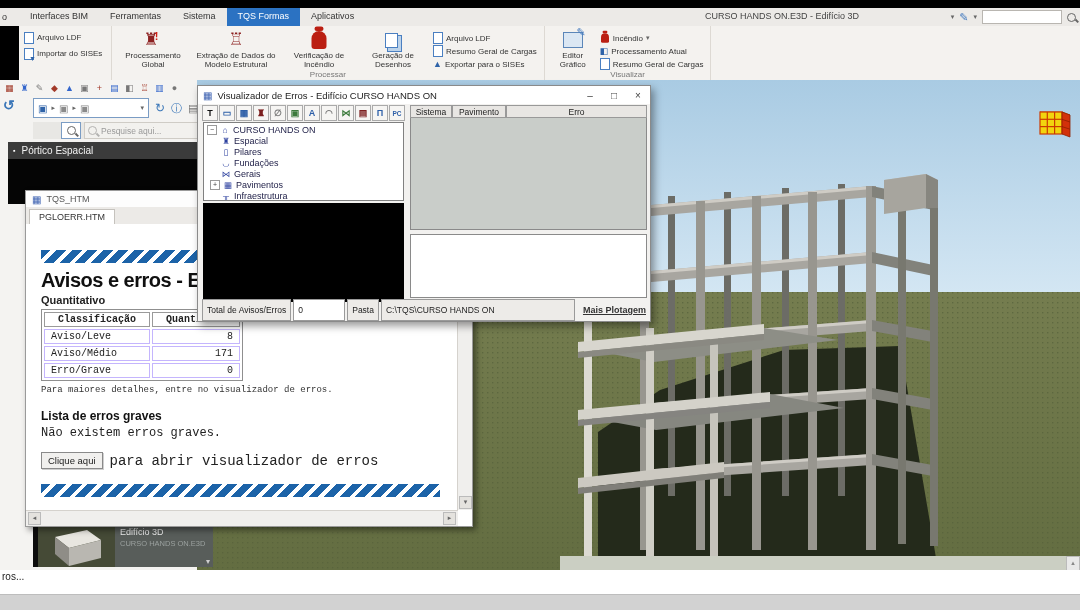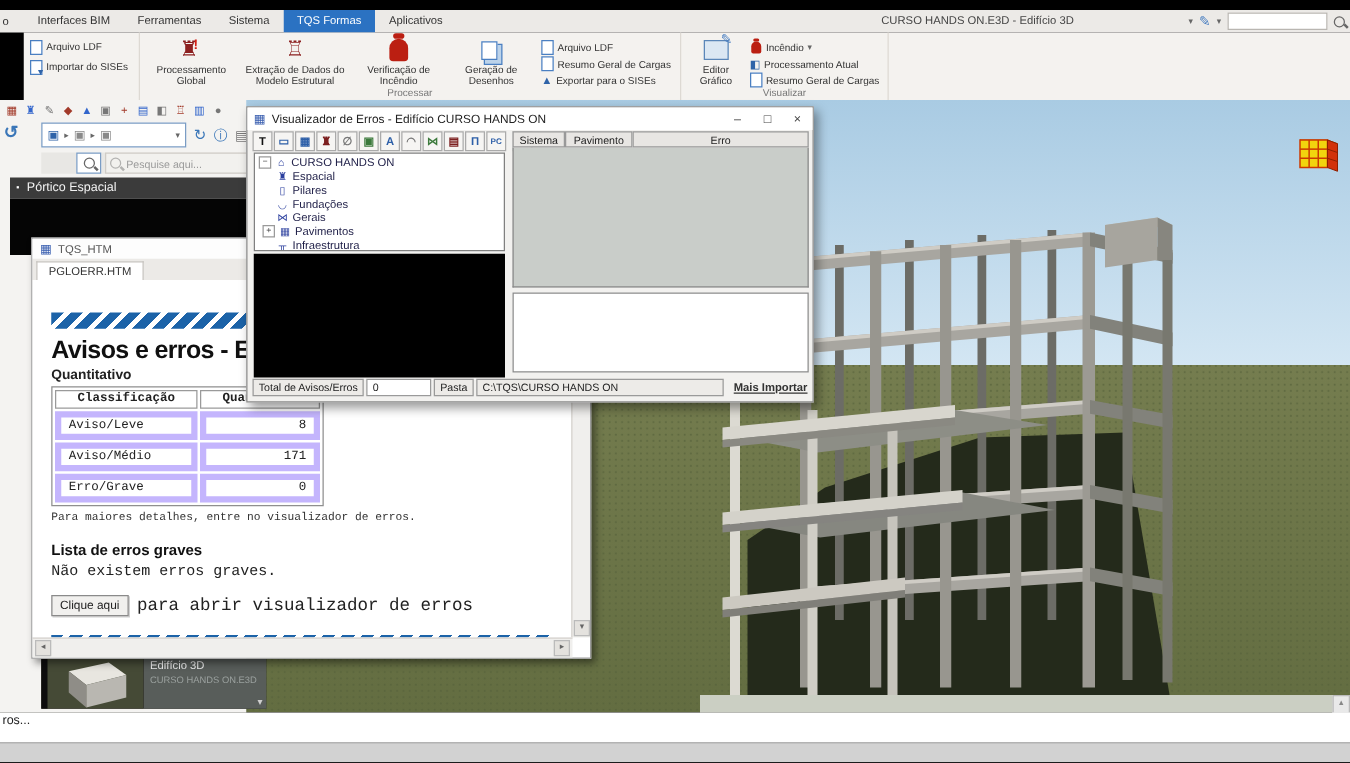--- a/index.html
+++ b/index.html
@@ -82,21 +82,21 @@
   .htm-tab{background:#fff;border:1px solid #c5c2bd;border-bottom:none;padding:2px 9px 2px;}
   .htm-content{position:absolute;top:33px;left:0;right:14px;bottom:16px;background:#fff;overflow:hidden;padding-left:15px;}
   .hatch{height:13px;width:calc(100% - 18px);background:repeating-linear-gradient(135deg,#1c63a8 0 7px,#fff 7px 11px);}
   .hatch.h1{margin-top:26px;}
   .hatch.h2{margin-top:15px;}
   .htm-h1{font-size:20px;font-weight:bold;color:#101010;margin:6px 0 2px;letter-spacing:-0.5px;}
   .htm-quant{font-size:11px;font-weight:bold;color:#222;}
   .htm-table{border:1px solid #8f8f8f;border-spacing:2px;margin-top:3px;
              font-family:"Liberation Mono",monospace;font-size:10px;color:#222;background:#fff;}
   .htm-table th{border:1px solid #9a9a9a;font-weight:bold;padding:1px 8px;}
-  .htm-table td{border:5px solid #c4b5fd;padding:1px 6px;}
+  .htm-table td{border:1px solid #c4b5fd;padding:1px 6px;}
   .htm-table td.v{text-align:right;width:74px;}
   .htm-table td.c{width:92px;}
   .htm-note{font-family:"Liberation Mono",monospace;font-size:9px;color:#333;margin-top:4px;}
   .graves-title{font-size:12px;font-weight:bold;color:#111;margin-top:14px;}
   .graves-text{font-family:"Liberation Mono",monospace;font-size:12px;color:#222;margin-top:3px;}
   .btn-row{margin-top:12px;display:flex;align-items:center;gap:7px;}
   .clique-btn{font-size:9.5px;color:#222;background:#f1f0ee;border:1px solid #8a8a8a;padding:2px 6px;box-shadow:1px 1px 0 #cfcfcf;cursor:pointer;}
   .btn-suffix{font-family:"Liberation Mono",monospace;font-size:14px;color:#222;}
   .vscroll{position:absolute;top:33px;right:0;bottom:16px;width:14px;background:#f0efed;border-left:1px solid #d5d2cd;}
   .vscroll .sa{position:absolute;left:1px;width:11px;height:11px;background:#e4e2de;border:1px solid #bbb;
@@ -130,21 +130,21 @@
   .tbox{width:8px;height:8px;border:1px solid #9a9a9a;font-size:7px;line-height:7px;text-align:center;color:#444;background:#fff;flex:none;}
   .t-ic{color:#2b3f9e;font-size:8.5px;width:10px;text-align:center;flex:none;}
   .dlg-preview{position:absolute;top:117px;left:5px;width:201px;height:99px;background:#000;}
   .dlg-right{position:absolute;top:19px;left:212px;width:237px;}
   .dlg-cols{display:flex;height:13px;font-size:8.5px;color:#222;}
   .dlg-cols span{border:1px solid #999;background:#e8e6e3;display:flex;align-items:center;justify-content:center;}
   .dlg-cols .c0{width:40px;} .dlg-cols .c1{width:52px;} .dlg-cols .c2{flex:1;}
   .dlg-list{height:111px;background:#c9cdc9;border:1px solid #8a8a8a;border-top:none;}
   .dlg-box2{margin-top:4px;height:62px;background:#fff;border:1px solid #8a8a8a;}
   .dlg-footer{position:absolute;left:4px;right:4px;bottom:3px;height:16px;display:flex;gap:2px;align-items:center;font-size:8.5px;color:#222;}
-  .f-box{border:1px solid #9a9a9a;background:#edebe8;height:14px;display:flex;align-items:center;padding:0 4px;box-sizing:border-box;}
+  .f-box{border:1px solid #9a9a9a;background:#edebe8;height:22px;display:flex;align-items:center;padding:0 4px;box-sizing:border-box;}
   .f-val{width:52px;background:#fff;}
   .f-path{flex:1;background:#edebe8;}
   .f-link{margin-left:6px;font-size:9px;font-weight:bold;color:#333;text-decoration:underline;cursor:pointer;white-space:nowrap;}
   
   .status-strip{position:absolute;top:570px;left:0;width:1080px;height:24px;background:#fff;}
   .status-strip span{position:absolute;left:2px;top:1px;font-size:10px;color:#222;}
   .task-bar{position:absolute;top:594px;left:0;width:1080px;height:16px;background:#d2d2d2;border-top:1px solid #bdbdbd;box-sizing:border-box;}
 </style>
 </head>
 <body>
@@ -510,21 +510,21 @@
         <span class="c2">Erro</span>
       </div>
       <div class="dlg-list"></div>
       <div class="dlg-box2"></div>
     </div>
     <div class="dlg-footer">
       <span class="f-box">Total de Avisos/Erros</span>
       <span class="f-box f-val">0</span>
       <span class="f-box">Pasta</span>
       <span class="f-box f-path">C:\TQS\CURSO HANDS ON</span>
-      <span class="f-link">Mais Importar</span>
+      <span class="f-link">Mais Plotagem</span>
     </div>
   </div>
 
   <div class="status-strip">
     <span>ros...</span>
   </div>
   <div class="task-bar"></div>
 
 </div>
 

